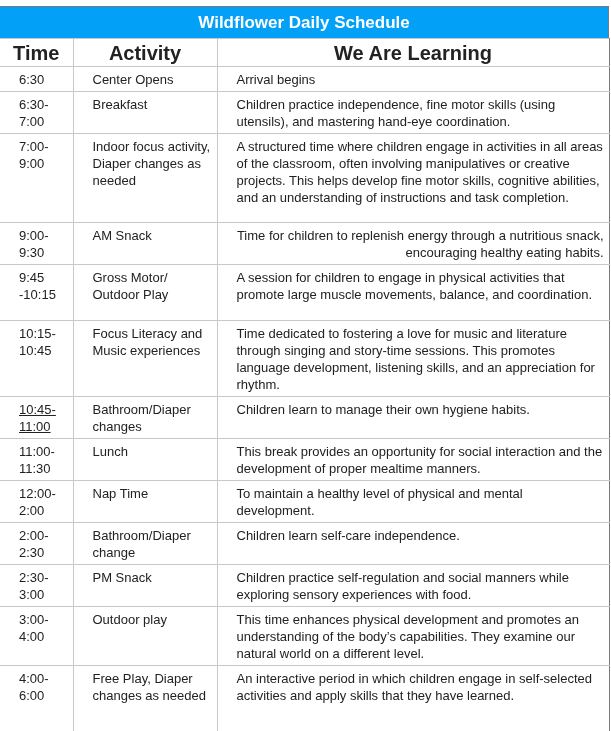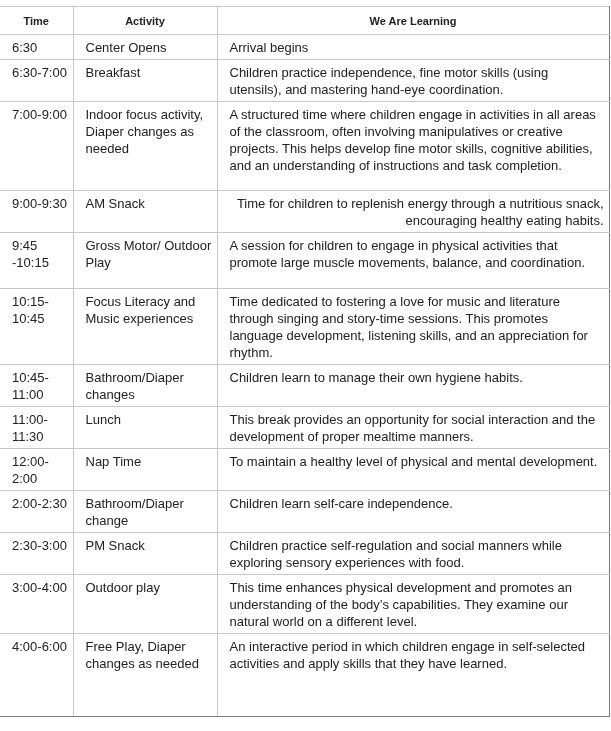--- a/index.html
+++ b/index.html
@@ -4,32 +4,33 @@
 <style>
   html, body { margin: 0; padding: 0; background: #ffffff; }
   body { width: 611px; height: 731px; overflow: hidden; position: relative;
          font-family: "Liberation Sans", sans-serif; color: #222; }
   .sheet { position: absolute; left: 0; top: 6px; width: 609px; }
   .title { height: 32px; background: #03a0f8; border-top: 1px solid #7a7a7a;
            border-right: 1px solid #7a7a7a; box-sizing: border-box;
            color: #fff; font-weight: bold; font-size: 17px; text-align: center; line-height: 31px; }
   table { border-collapse: collapse; width: 609px; table-layout: fixed; }
   td, th { border: 1px solid #c8c8c8; vertical-align: top; font-size: 13px;
-           line-height: 17px; padding: 4px 5px 3px 12px; text-align: left; }
-  th { font-weight: bold; font-size: 11px; text-align: center; vertical-align: middle;
+           line-height: 17px; padding: 4px 5px 3px 19px; text-align: left; }
+  th { font-weight: bold; font-size: 20px; text-align: center; vertical-align: middle;
        height: 20px; padding: 4px 4px 3px 4px; }
   tr td:first-child, tr th:first-child { border-left: none; }
   tr td:last-child, tr th:last-child { border-right: 1px solid #7a7a7a; }
   tr:last-child td { border-bottom: 1px solid #7a7a7a; }
   col.c1 { width: 73px; } col.c2 { width: 144px; } col.c3 { width: 392px; }
 </style>
 </head>
 <body>
 
 <div class="sheet">
+  <div class="title">Wildflower Daily Schedule</div>
   <table>
     <colgroup>
         <col class="c1">
         <col class="c2">
         <col class="c3">
       </colgroup>
     <thead>
       <tr>
         <th>Time</th>
         <th>Activity</th>
@@ -61,21 +62,21 @@
           <td style="height: 48px;">9:45 -10:15</td>
           <td style="height: 48px;">Gross Motor/ Outdoor Play</td>
           <td style="height: 48px;">A session for children to engage in physical activities that promote large muscle movements, balance, and coordination.</td>
         </tr>
         <tr>
           <td style="height: 63px;">10:15-10:45</td>
           <td style="height: 63px;">Focus Literacy and Music experiences</td>
           <td style="height: 63px;">Time dedicated to fostering a love for music and literature through singing and story-time sessions. This promotes language development, listening skills, and an appreciation for rhythm.</td>
         </tr>
         <tr>
-          <td style="height: 17px;">10:45-11:00</td>
+          <td style="height: 17px; text-decoration: underline;">10:45-11:00</td>
           <td style="height: 17px;">Bathroom/Diaper changes</td>
           <td style="height: 17px;">Children learn to manage their own hygiene habits.</td>
         </tr>
         <tr>
           <td style="height: 33px;">11:00-11:30</td>
           <td style="height: 33px;">Lunch</td>
           <td style="height: 33px;">This break provides an opportunity  for social interaction and the development of proper mealtime manners.</td>
         </tr>
         <tr>
           <td style="height: 32px;">12:00-2:00</td>

